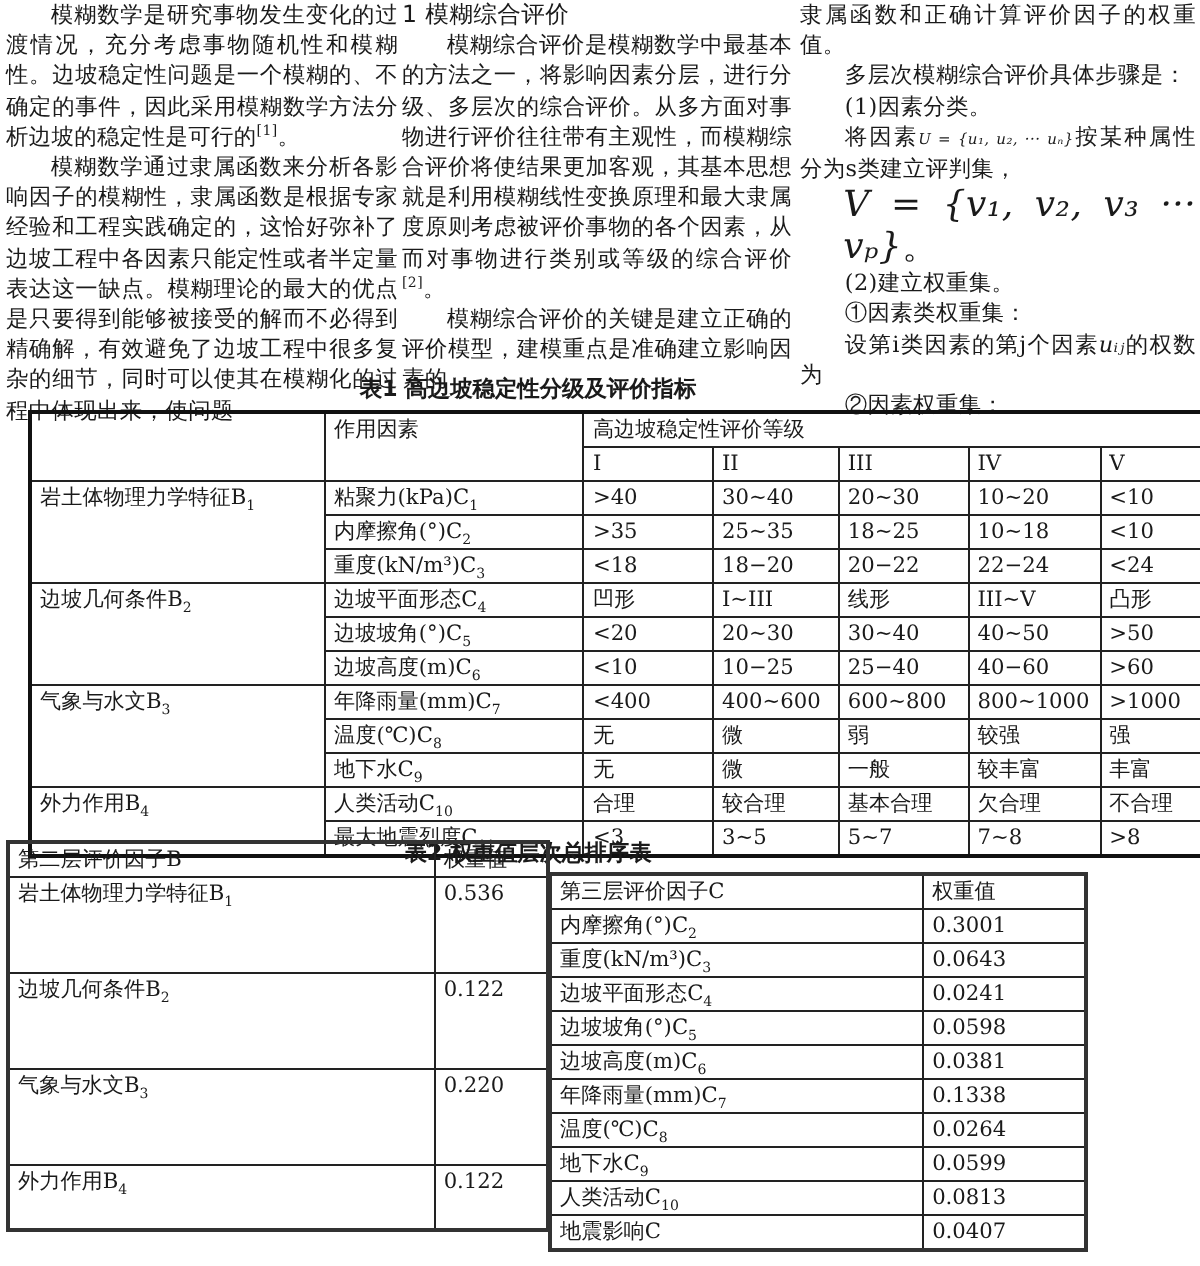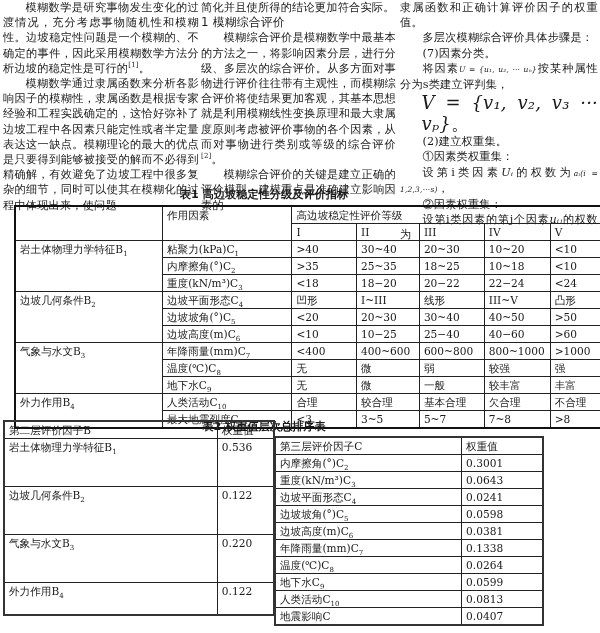--- a/index.html
+++ b/index.html
@@ -28,37 +28,35 @@
 </style>
 </head>
 <body>
 
 <div class="col" id="col1">
   <p class="ind"><span>模糊数学是研究事物发生变化的过渡情况，充分考虑事物随机性和模糊性。边坡稳定性问题是一个模糊的、不确定的事件，因此采用模糊数学方法分析边坡的稳定性是可行的</span><sup>[1]</sup><span>。</span></p>
   <p class="ind">模糊数学通过隶属函数来分析各影响因子的模糊性，隶属函数是根据专家经验和工程实践确定的，这恰好弥补了边坡工程中各因素只能定性或者半定量表达这一缺点。模糊理论的最大的优点是只要得到能够被接受的解而不必得到精确解，有效避免了边坡工程中很多复杂的细节，同时可以使其在模糊化的过程中体现出来，使问题</p>
 </div>
 
 <div class="col" id="col2">
-  <p>简化并且使所得的结论更加符合实际。</p>
   <p class="sec-h">1  模糊综合评价</p>
   <p class="ind"><span>模糊综合评价是模糊数学中最基本的方法之一，将影响因素分层，进行分级、多层次的综合评价。从多方面对事物进行评价往往带有主观性，而模糊综合评价将使结果更加客观，其基本思想就是利用模糊线性变换原理和最大隶属度原则考虑被评价事物的各个因素，从而对事物进行类别或等级的综合评价</span><sup>[2]</sup><span>。</span></p>
   <p class="ind">模糊综合评价的关键是建立正确的评价模型，建模重点是准确建立影响因素的</p>
 </div>
 
 <div class="col" id="col3">
   <p>隶属函数和正确计算评价因子的权重值。</p>
   <p class="ind">多层次模糊综合评价具体步骤是：</p>
-  <p class="ind">(7)因素分类。</p>
+  <p class="ind">(1)因素分类。</p>
   <p class="ind"><span>将因素</span><span class="small">U = {u₁, u₂, ··· uₙ}</span><span>按某种属性分为s类建立评判集，</span></p>
   <p class="formula"><span>V = {v₁, v₂, v₃ ··· vₚ}</span><span style="font-style:normal">。</span></p>
   <p class="ind">(2)建立权重集。</p>
   <p class="ind">①因素类权重集：</p>
-  <p class="ind"><span>设第i类因素</span><span style="font-style:italic">Uᵢ</span><span>的权数为</span><span class="small">aᵢ(i = 1,2,3,···s)</span><span>，</span></p>
+  <p class="ind"><span>设第i类因素的第j个因素</span><span style="font-style:italic">uᵢⱼ</span><span>的权数为</span></p>
   <p class="ind">②因素权重集：</p>
-  <p class="ind"><span>设第i类因素的第j个因素</span><span style="font-style:italic">uᵢⱼ</span><span>的权数为</span></p>
 </div>
 
 <div class="caption" style="top:187px;">表1   高边坡稳定性分级及评价指标</div>
 <table id="t1">
   <colgroup>
     <col style="width:148px">
       <col style="width:130px">
       <col style="width:65px">
       <col style="width:63px">
       <col style="width:65px">

